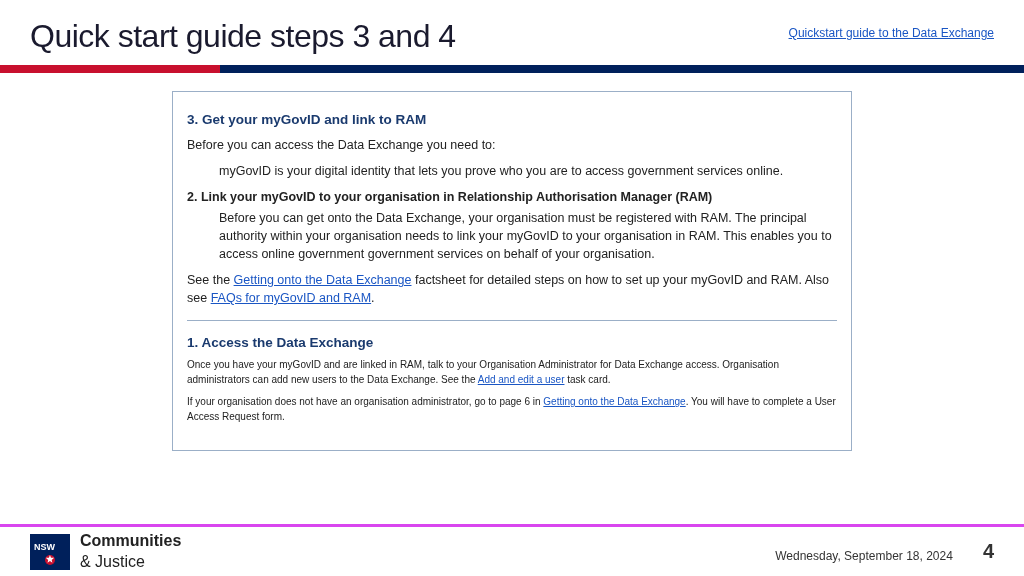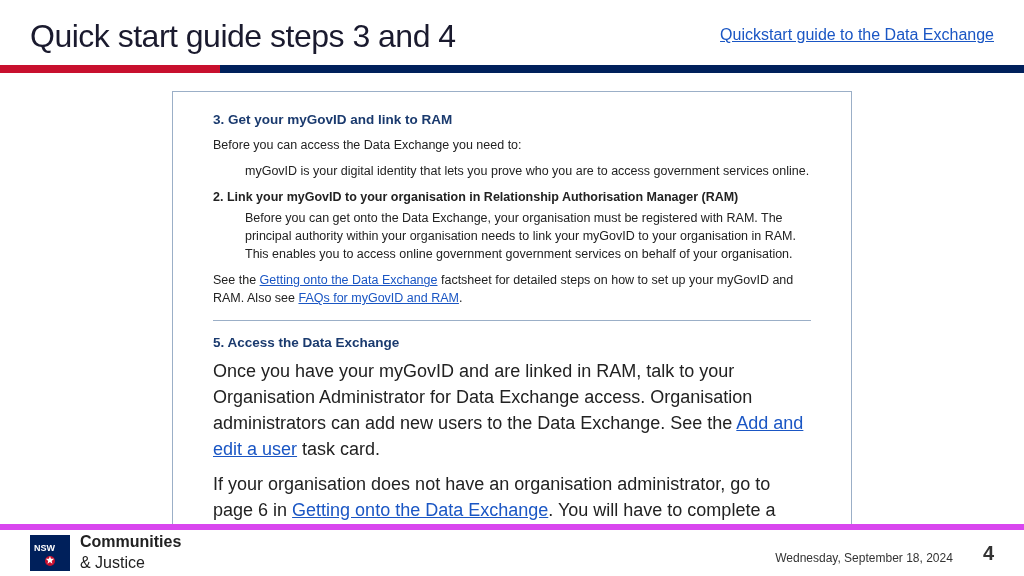--- a/index.html
+++ b/index.html
@@ -18,21 +18,21 @@
       justify-content: space-between;
       align-items: flex-start;
     }
     .header-title {
       font-size: 32px;
       font-weight: 300;
       color: #1a1a2e;
       letter-spacing: -0.5px;
     }
     .header-link {
-      font-size: 16px;
+      font-size: 12px;
       color: #1a56c4;
       text-decoration: underline;
       margin-top: 8px;
       white-space: nowrap;
     }
 
     
     .color-bar {
       display: flex;
       height: 8px;
@@ -48,21 +48,21 @@
 
     
     .main {
       display: flex;
       justify-content: center;
       padding: 18px 60px;
     }
 
     .content-box {
       border: 1px solid #9bafc7;
-      padding: 18px 40px;
+      padding: 18px 14px;
       width: 680px;
       font-size: 12.5px;
       color: #222;
       line-height: 1.45;
     }
 
     .section-title {
       font-weight: bold;
       color: #1a3a6e;
       font-size: 13.5px;
@@ -106,32 +106,32 @@
       color: #1a56c4;
       text-decoration: underline;
     }
 
     .section-4-body {
       margin-top: 6px;
     }
 
     .para {
       margin-bottom: 8px;
-      font-size: 18px;
+      font-size: 10px;
       line-height: 1.45;
     }
 
     
     .footer {
       position: absolute;
       bottom: 0;
       left: 0;
       right: 0;
       height: 52px;
-      border-top: 6px solid #d946ef;
+      border-top: 3px solid #d946ef;
       display: flex;
       align-items: center;
       justify-content: space-between;
       padding: 0 30px;
       background: #fff;
     }
 
     .footer-logo {
       display: flex;
       align-items: center;
@@ -201,21 +201,21 @@
       </div>
 
       <div class="see-text">
         <span>See the </span><a class="inline-link" href="#">Getting onto the Data Exchange</a><span> factsheet for detailed steps on how to set up your myGovID and RAM. Also see </span><a class="inline-link" href="#">FAQs for myGovID and RAM</a><span>.</span>
       </div>
     </div>
 
     <hr class="divider">
 
     <div class="section">
-      <div class="section-title">5.  Access the Data Exchange</div>
+      <div class="section-title">1.  Access the Data Exchange</div>
       <div class="section-4-body">
         <div class="para">
           <span>Once you have your myGovID and are linked in RAM, talk to your Organisation Administrator for Data Exchange access. Organisation administrators can add new users to the Data Exchange. See the </span><a class="inline-link" href="#">Add and edit a user</a><span> task card.</span>
         </div>
         <div class="para">
           <span>If your organisation does not have an organisation administrator, go to page 6 in </span><a class="inline-link" href="#">Getting onto the Data Exchange</a><span>. You will have to complete a User Access Request form.</span>
         </div>
       </div>
     </div>
 

